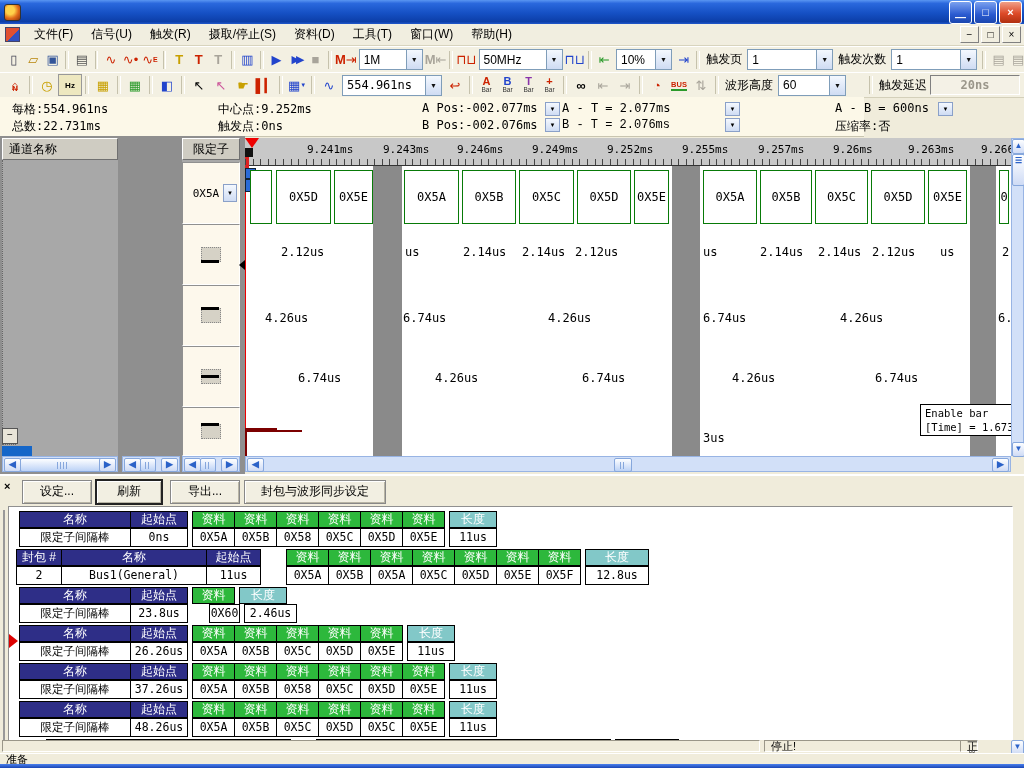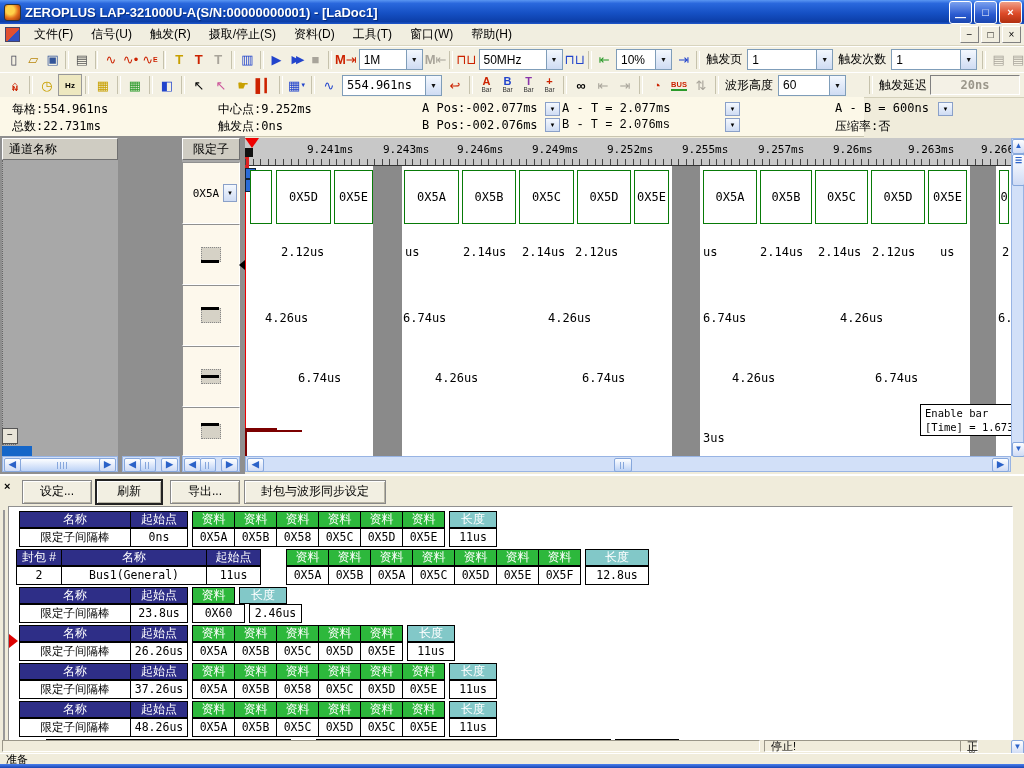--- a/index.html
+++ b/index.html
@@ -113,21 +113,20 @@
      background:linear-gradient(180deg,#4a80ee,#1a46b4);}
   .red{color:#cc2200;} .blue{color:#2244cc;} .grnc{color:#2a9a2a;} .yel{color:#c8a000;}
 </style>
 </head>
 <body>
 
 <div id="root">
 
   <div id="titlebar">
     <span id="app-icon"></span>
-    <span id="title-text">ZEROPLUS LAP-321000U-A(S/N:00000000001) - [LaDoc1]</span>
     <span id="winctl">
       <span class="wbtn" style="align-items:flex-end;">―</span>
       <span class="wbtn">□</span>
       <span class="wbtn close">×</span>
     </span>
   </div>
 
   <div id="menubar">
     <span id="mdi-icon"></span>
     <span id="menu-items" style="display:flex;">
@@ -509,21 +508,21 @@
         <div class="prow" style="left: 10px; top: 80px;">
           <div class="hrow">
             <div class="pc hc navy" style="width: 112px;">名称</div>
             <div class="pc hc navy" style="width: 58px;">起始点</div>
             <div class="pc hc grn" style="width: 43px; margin-left: 5px;">资料</div>
             <div class="pc hc teal" style="width: 48px; margin-left: 5px;">长度</div>
           </div>
           <div class="vrow">
             <div class="pc vc" style="width: 112px;">限定子间隔棒</div>
             <div class="pc vc" style="width: 58px;">23.8us</div>
-            <div class="pc vc" style="width: 53px; margin-left: 5px;">0X60</div>
+            <div class="pc vc" style="width: 31px; margin-left: 22px;">0X60</div>
             <div class="pc vc" style="width: 53px; margin-left: 5px;">2.46us</div>
           </div>
         </div>
         <div class="prow" style="left: 10px; top: 118px;">
           <div class="hrow">
             <div class="pc hc navy" style="width: 112px;">名称</div>
             <div class="pc hc navy" style="width: 58px;">起始点</div>
             <div class="pc hc grn" style="width: 43px; margin-left: 5px;">资料</div>
             <div class="pc hc grn" style="width: 43px;">资料</div>
             <div class="pc hc grn" style="width: 43px;">资料</div>

